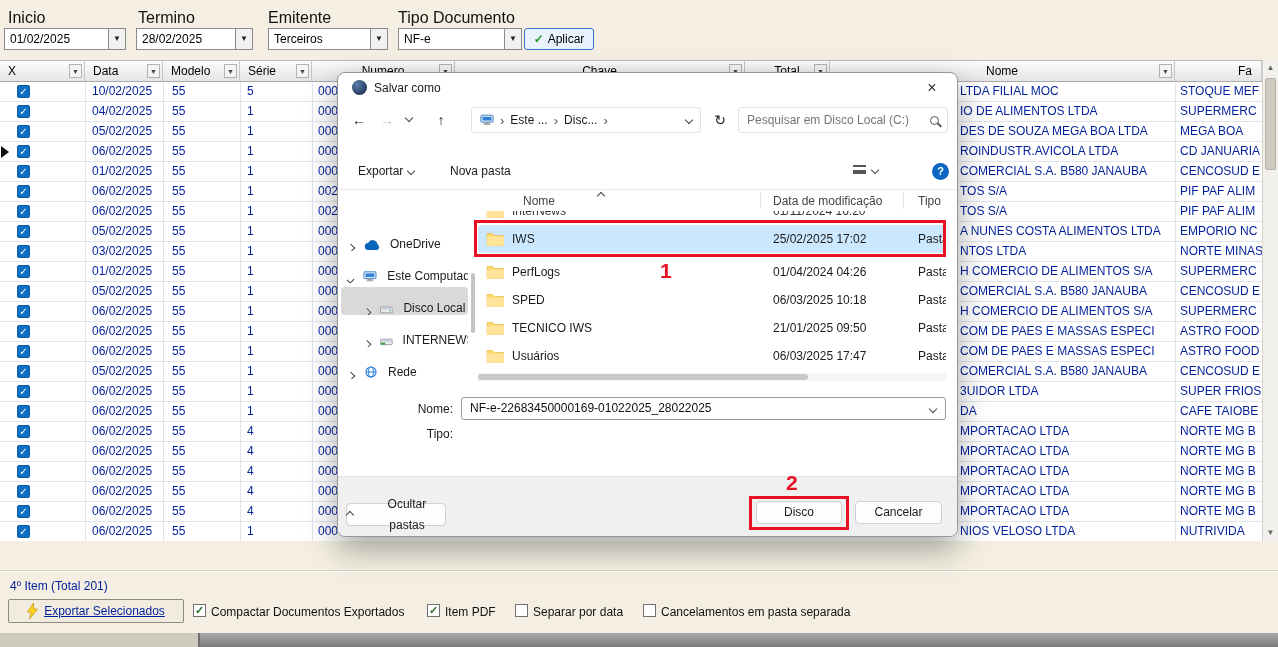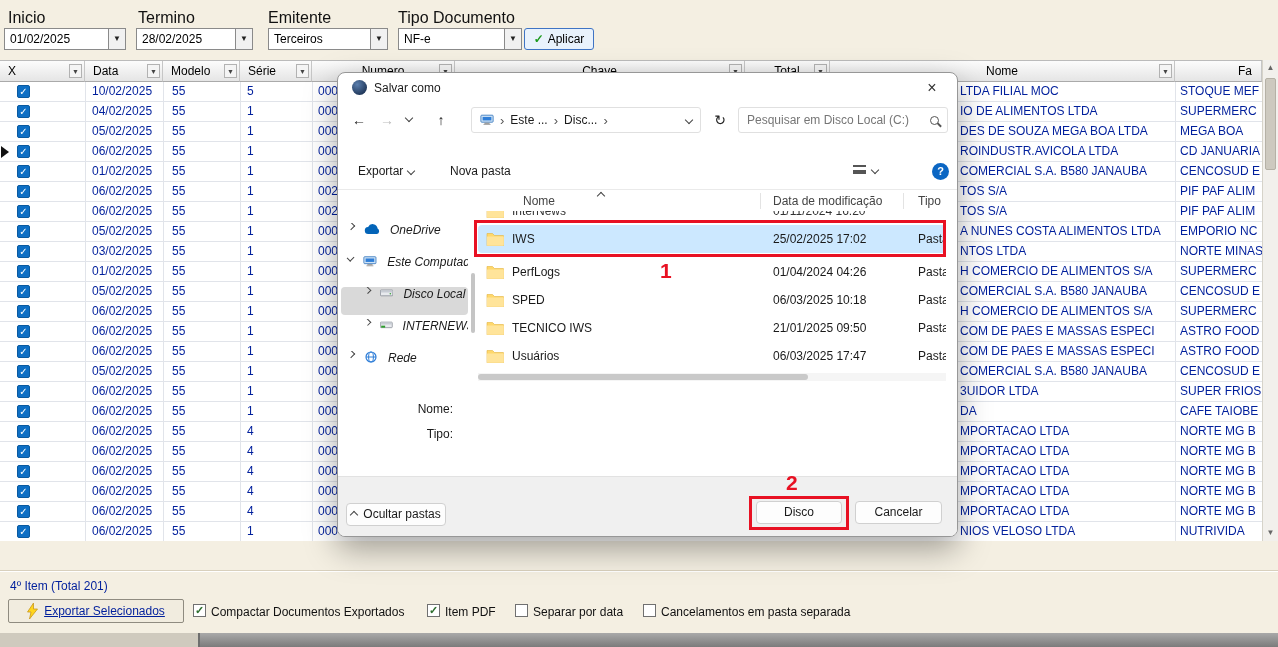--- a/index.html
+++ b/index.html
@@ -70,21 +70,21 @@
 .magnifier::after{content:"";position:absolute;width:5px;height:1.5px;background:#555;transform:rotate(45deg);right:-4px;bottom:-2px;}
 .tool-item{position:absolute;top:91px;display:flex;align-items:center;gap:5px;color:#1a1a1a;}
 #tool-org{left:20px}#tool-nova{left:112px}
 .views{position:absolute;left:515px;top:92px;display:flex;align-items:center;gap:6px;}
 .lines{display:inline-block;width:13px;height:9px;border-top:2px solid #555;border-bottom:2px solid #555;position:relative;}
 .lines::after{content:"";position:absolute;left:0;top:2.5px;width:13px;height:2px;background:#555;}
 .help{position:absolute;left:594px;top:90px;width:17px;height:17px;border-radius:50%;background:#0b66c3;color:#fff;text-align:center;line-height:17px;font-size:11px;font-weight:bold;}
 .toolsep{position:absolute;left:0;right:0;top:116px;height:1px;background:#eaeaea;}
 
 .sidebar{position:absolute;left:0;top:120px;width:133px;height:192px;overflow:hidden;}
-.side-item{position:absolute;left:3px;width:127px;height:28px;border-radius:4px;display:flex;align-items:flex-start;gap:10px;padding-left:7px;white-space:nowrap;overflow:hidden;font-style:italic;}
+.side-item{position:absolute;left:3px;width:127px;height:28px;border-radius:4px;display:flex;align-items:flex-end;gap:10px;padding-left:7px;white-space:nowrap;overflow:hidden;}
 .side-item.ind{padding-left:24px;}
 .side-item.sel{background:#d9d9d9;}
 .slabel{overflow:hidden;white-space:nowrap;}
 .side-thumb{position:absolute;left:133px;top:200px;width:4px;height:60px;background:#c5c5c5;border-radius:2px;}
 
 .flist{position:absolute;left:140px;top:116px;width:468px;height:196px;overflow:hidden;}
 .fl-h{position:absolute;top:5px;color:#444;}
 #flh-nome{left:45px}#flh-data{left:295px}#flh-tipo{left:440px}
 .fl-sort{position:absolute;left:120px;top:4px;}
 .fl-div{position:absolute;top:4px;width:1px;height:16px;background:#e3e3e3;}
@@ -101,21 +101,21 @@
 .fl-hthumb{position:absolute;left:0;top:1px;width:330px;height:6px;background:#c9c9c9;border-radius:3px;}
 
 .f-label{position:absolute;width:55px;text-align:right;color:#1a1a1a;}
 #lbl-nome{left:60px;top:329px}#lbl-tipo{left:60px;top:354px}
 .f-input{position:absolute;left:123px;width:485px;height:23px;border:1px solid #9a9a9a;border-radius:3px;background:#fff;line-height:21px;padding:0 24px 0 8px;white-space:nowrap;overflow:hidden;color:#111;}
 #inp-nome{top:324px}#inp-tipo{top:349px}
 .inchev{position:absolute;right:9px;top:8px;}
 
 .dlg-bottom{position:absolute;left:0;right:0;bottom:0;height:60px;background:#f0f0f0;border-top:1px solid #e2e2e2;border-radius:0 0 7px 7px;}
 .btn{position:absolute;height:23px;background:#fdfdfd;border:1px solid #d0d0d0;border-radius:4px;text-align:center;line-height:21px;color:#1a1a1a;}
-#btn-ocultar{left:8px;top:26px;width:100px;display:flex;align-items:center;justify-content:center;gap:6px;}
+#btn-ocultar{left:8px;top:26px;width:100px;display:flex;align-items:center;justify-content:center;gap:16px;}
 #btn-salvar{left:418px;top:24px;width:86px;}
 #btn-cancelar{left:517px;top:24px;width:87px;}
 
 .anno-box{position:absolute;border:3px solid #e81123;z-index:20;pointer-events:none;}
 #anno-iws{left:136px;top:147px;width:472px;height:37px;}
 #anno-salvar{left:411px;top:423px;width:100px;height:34px;}
 .anno-num{position:absolute;color:#e81123;font-size:21px;font-weight:bold;z-index:21;}
 #anno-1{left:322px;top:186px;}
 #anno-2{left:448px;top:398px;}
 </style>
@@ -580,20 +580,21 @@
     <span class="f-type">Pasta</span>
   </div>
 </div>
 
     <div class="fl-hscroll">
         <div class="fl-hthumb"></div>
       </div>
   </div>
 
   <span class="f-label" id="lbl-nome">Nome:</span>
+  <div class="f-input" id="inp-nome"><span>NF-e-22683450000169-01022025_28022025</span><span class="chev d inchev"></span></div>
   <span class="f-label" id="lbl-tipo">Tipo:</span>
 
   <div class="dlg-bottom">
     <div class="btn" id="btn-ocultar">
         <span class="chev u"></span>
         <span>Ocultar pastas</span>
       </div>
     <div class="btn" id="btn-salvar">Disco</div>
     <div class="btn" id="btn-cancelar">Cancelar</div>
   </div>

